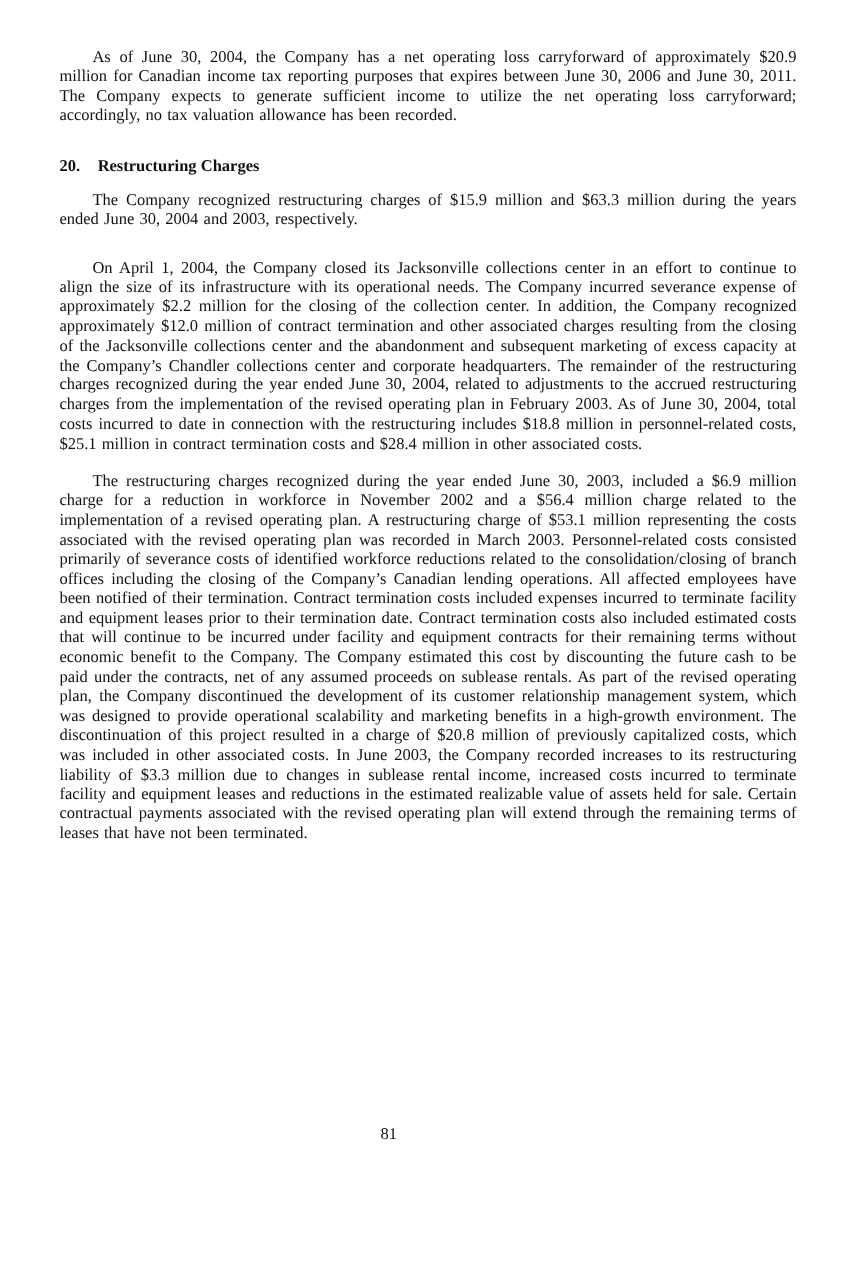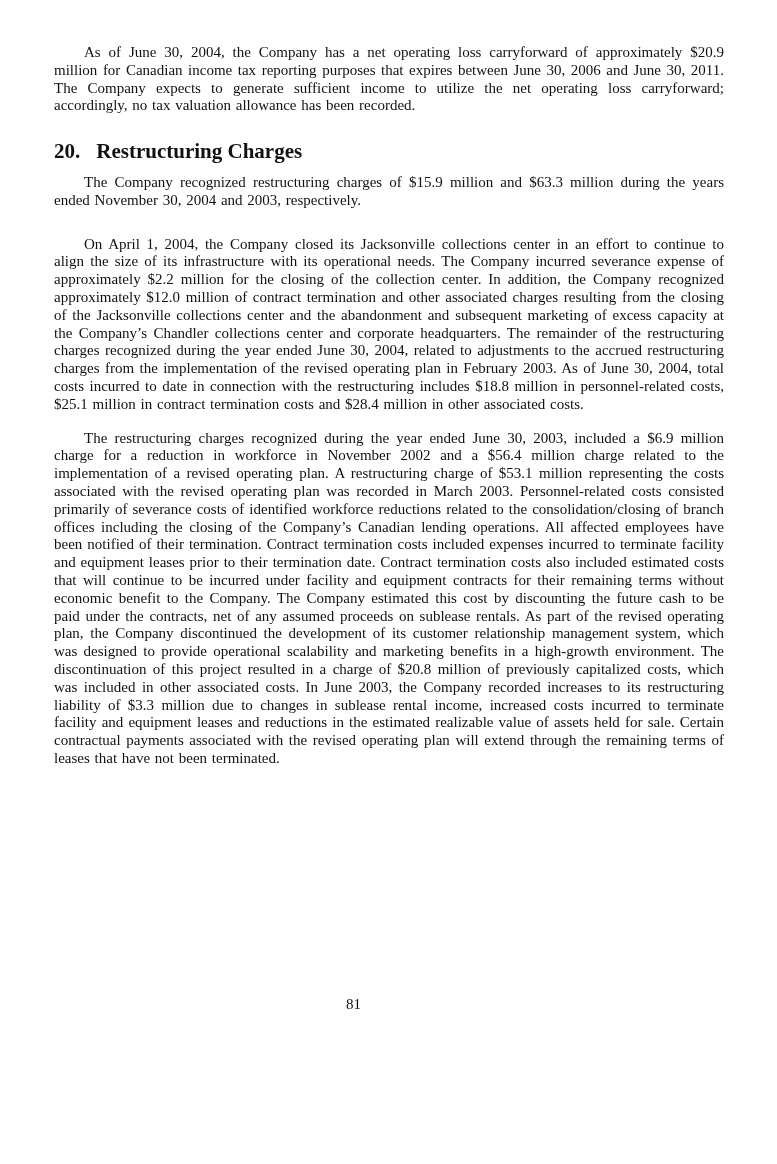--- a/index.html
+++ b/index.html
@@ -26,54 +26,54 @@
   .body-text {
     font-size: 15px;
     line-height: 17.8px;
     text-align: justify;
     text-indent: 30px;
     margin: 0 0 18px 0;
     word-spacing: 1px;
   }
   .para-nol { margin-bottom: 28px; }
   .section-heading {
-    font-size: 21px;
+    font-size: 15px;
     line-height: 17.8px;
     font-weight: bold;
     margin: 0 0 13px 0;
     text-align: left;
   }
   .section-heading .sec-num {
     display: inline-block;
     margin-right: 16px;
   }
   .para-charges { margin-bottom: 20px; }
   .para-jacksonville { margin-bottom: 16px; margin-top: 26px; }
   .page-number {
     position: absolute;
-    top: 996px;
+    top: 1023px;
     left: 0;
     width: 707px;
     text-align: center;
     font-size: 15px;
     line-height: 17.8px;
   }
 </style>
 </head>
 <body>
 
 <div class="page">
 
   <p class="body-text para-nol">As of June 30, 2004, the Company has a net operating loss carryforward of approximately $20.9 million for Canadian income tax reporting purposes that expires between June 30, 2006 and June 30, 2011. The Company expects to generate sufficient income to utilize the net operating loss carryforward; accordingly, no tax valuation allowance has been recorded.</p>
 
   <h2 class="section-heading">
     <span class="sec-num">20.</span><span>Restructuring Charges</span>
   </h2>
 
-  <p class="body-text para-charges">The Company recognized restructuring charges of $15.9 million and $63.3 million during the years ended November 30, 2004 and 2003, respectively.</p>
+  <p class="body-text para-charges">The Company recognized restructuring charges of $15.9 million and $63.3 million during the years ended June 30, 2004 and 2003, respectively.</p>
 
   <p class="body-text para-jacksonville">On April 1, 2004, the Company closed its Jacksonville collections center in an effort to continue to align the size of its infrastructure with its operational needs. The Company incurred severance expense of approximately $2.2 million for the closing of the collection center. In addition, the Company recognized approximately $12.0 million of contract termination and other associated charges resulting from the closing of the Jacksonville collections center and the abandonment and subsequent marketing of excess capacity at the Company’s Chandler collections center and corporate headquarters. The remainder of the restructuring charges recognized during the year ended June 30, 2004, related to adjustments to the accrued restructuring charges from the implementation of the revised operating plan in February 2003. As of June 30, 2004, total costs incurred to date in connection with the restructuring includes $18.8 million in personnel-related costs, $25.1 million in contract termination costs and $28.4 million in other associated costs.</p>
 
   <p class="body-text para-fy2003">The restructuring charges recognized during the year ended June 30, 2003, included a $6.9 million charge for a reduction in workforce in November 2002 and a $56.4 million charge related to the implementation of a revised operating plan. A restructuring charge of $53.1 million representing the costs associated with the revised operating plan was recorded in March 2003. Personnel-related costs consisted primarily of severance costs of identified workforce reductions related to the consolidation/closing of branch offices including the closing of the Company’s Canadian lending operations. All affected employees have been notified of their termination. Contract termination costs included expenses incurred to terminate facility and equipment leases prior to their termination date. Contract termination costs also included estimated costs that will continue to be incurred under facility and equipment contracts for their remaining terms without economic benefit to the Company. The Company estimated this cost by discounting the future cash to be paid under the contracts, net of any assumed proceeds on sublease rentals. As part of the revised operating plan, the Company discontinued the development of its customer relationship management system, which was designed to provide operational scalability and marketing benefits in a high-growth environment. The discontinuation of this project resulted in a charge of $20.8 million of previously capitalized costs, which was included in other associated costs. In June 2003, the Company recorded increases to its restructuring liability of $3.3 million due to changes in sublease rental income, increased costs incurred to terminate facility and equipment leases and reductions in the estimated realizable value of assets held for sale. Certain contractual payments associated with the revised operating plan will extend through the remaining terms of leases that have not been terminated.</p>
 
   <div class="page-number">81</div>
 
 </div>
 
 </body></html>

